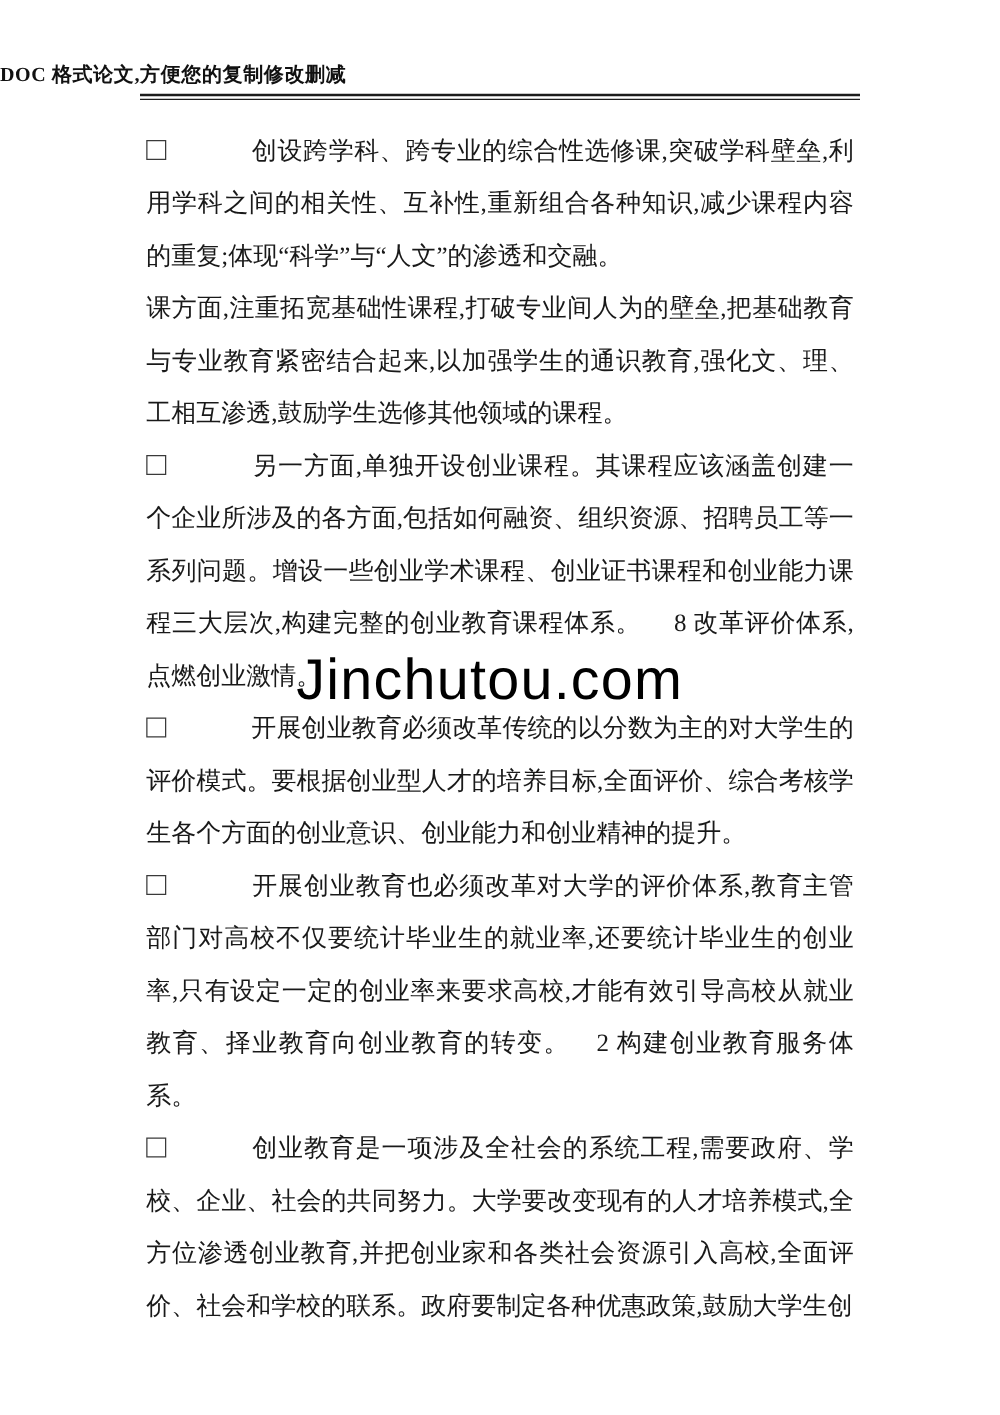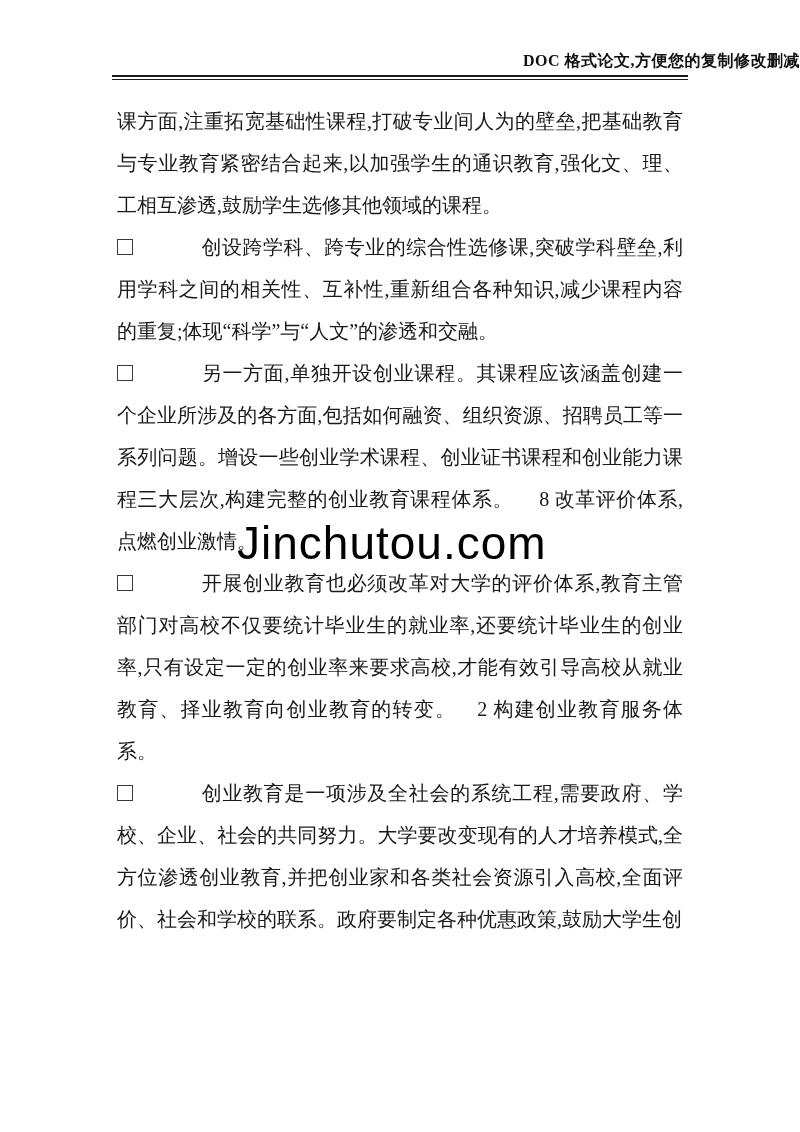--- a/index.html
+++ b/index.html
@@ -10,21 +10,21 @@
     height: 1132px;
     background: #ffffff;
     overflow: hidden;
     font-family: "Liberation Serif", "DejaVu Serif", serif;
     color: #191919;
   }
   
   .header { position: absolute; top: 0; left: 0; right: 0; }
   .header-title {
     padding-top: 50px;
-    text-align: right;
+    text-align: left;
     font-weight: bold;
     font-size: 16px;
     line-height: 22px;
     letter-spacing: 0.5px;
     color: #111111;
   }
   .header-rule { margin: 3px 112px 0 112px; }
   .header-rule .rule-thick { height: 2px; background: #1c1c1c; }
   .header-rule .rule-thin  { height: 1px; background: #1c1c1c; margin-top: 2px; }
   
@@ -75,26 +75,27 @@
     <div class="header-rule">
       <div class="rule-thick"></div>
       <div class="rule-thin"></div>
     </div>
   </div>
 
   <div class="watermark">Jinchutou.com</div>
 
   <div class="content">
 
+    <p class="para"><span class="char-box"></span><span class="tab-gap"></span><span>创设跨学科、跨专业的综合性选修课,突破学科壁垒,利用学科之间的相关性、互补性,重新组合各种知识,减少课程内容的重复;体现“科学”与“人文”的渗透和交融。</span></p>
+
     <p class="para"><span>课方面,注重拓宽基础性课程,打破专业间人为的壁垒,把基础教育与专业教育紧密结合起来,以加强学生的通识教育,强化文、理、工相互渗透,鼓励学生选修其他领域的课程。</span></p>
-
-    <p class="para"><span class="char-box"></span><span class="tab-gap"></span><span>创设跨学科、跨专业的综合性选修课,突破学科壁垒,利用学科之间的相关性、互补性,重新组合各种知识,减少课程内容的重复;体现“科学”与“人文”的渗透和交融。</span></p>
 
     <p class="para"><span class="char-box"></span><span class="tab-gap"></span><span>另一方面,单独开设创业课程。其课程应该涵盖创建一个企业所涉及的各方面,包括如何融资、组织资源、招聘员工等一系列问题。增设一些创业学术课程、创业证书课程和创业能力课程三大层次,构建完整的创业教育课程体系。　 8 改革评价体系,点燃创业激情。</span></p>
 
+    <p class="para"><span class="char-box"></span><span class="tab-gap"></span><span>开展创业教育必须改革传统的以分数为主的对大学生的评价模式。要根据创业型人才的培养目标,全面评价、综合考核学生各个方面的创业意识、创业能力和创业精神的提升。</span></p>
 
     <p class="para"><span class="char-box"></span><span class="tab-gap"></span><span>开展创业教育也必须改革对大学的评价体系,教育主管部门对高校不仅要统计毕业生的就业率,还要统计毕业生的创业率,只有设定一定的创业率来要求高校,才能有效引导高校从就业教育、择业教育向创业教育的转变。　2 构建创业教育服务体系。</span></p>
 
     <p class="para"><span class="char-box"></span><span class="tab-gap"></span><span>创业教育是一项涉及全社会的系统工程,需要政府、学校、企业、社会的共同努力。大学要改变现有的人才培养模式,全方位渗透创业教育,并把创业家和各类社会资源引入高校,全面评价、社会和学校的联系。政府要制定各种优惠政策,鼓励大学生创</span></p>
 
   </div>
 
 </div>
 
 </body></html>

